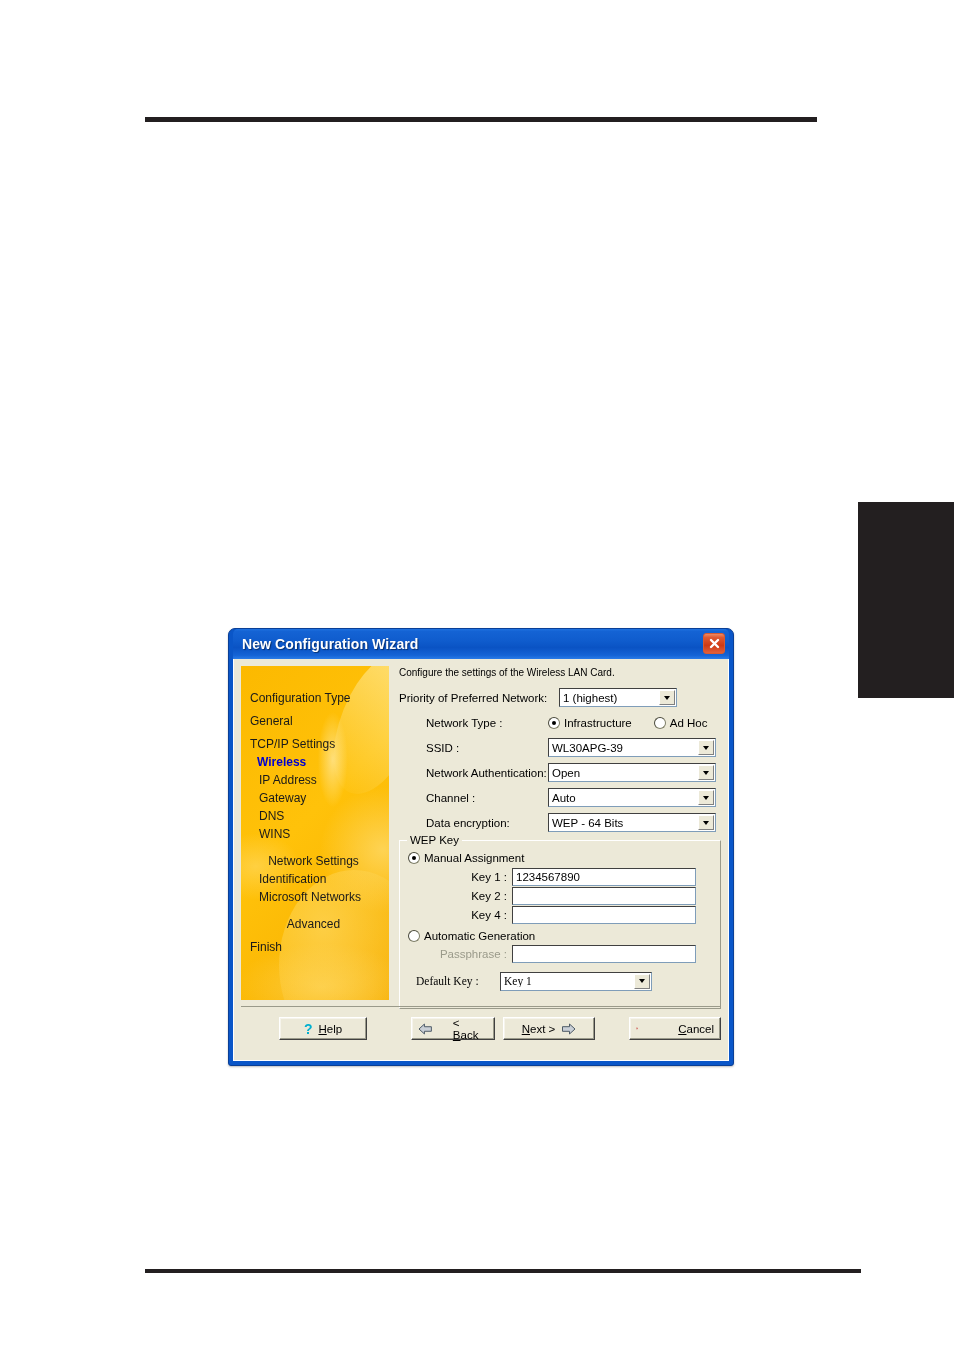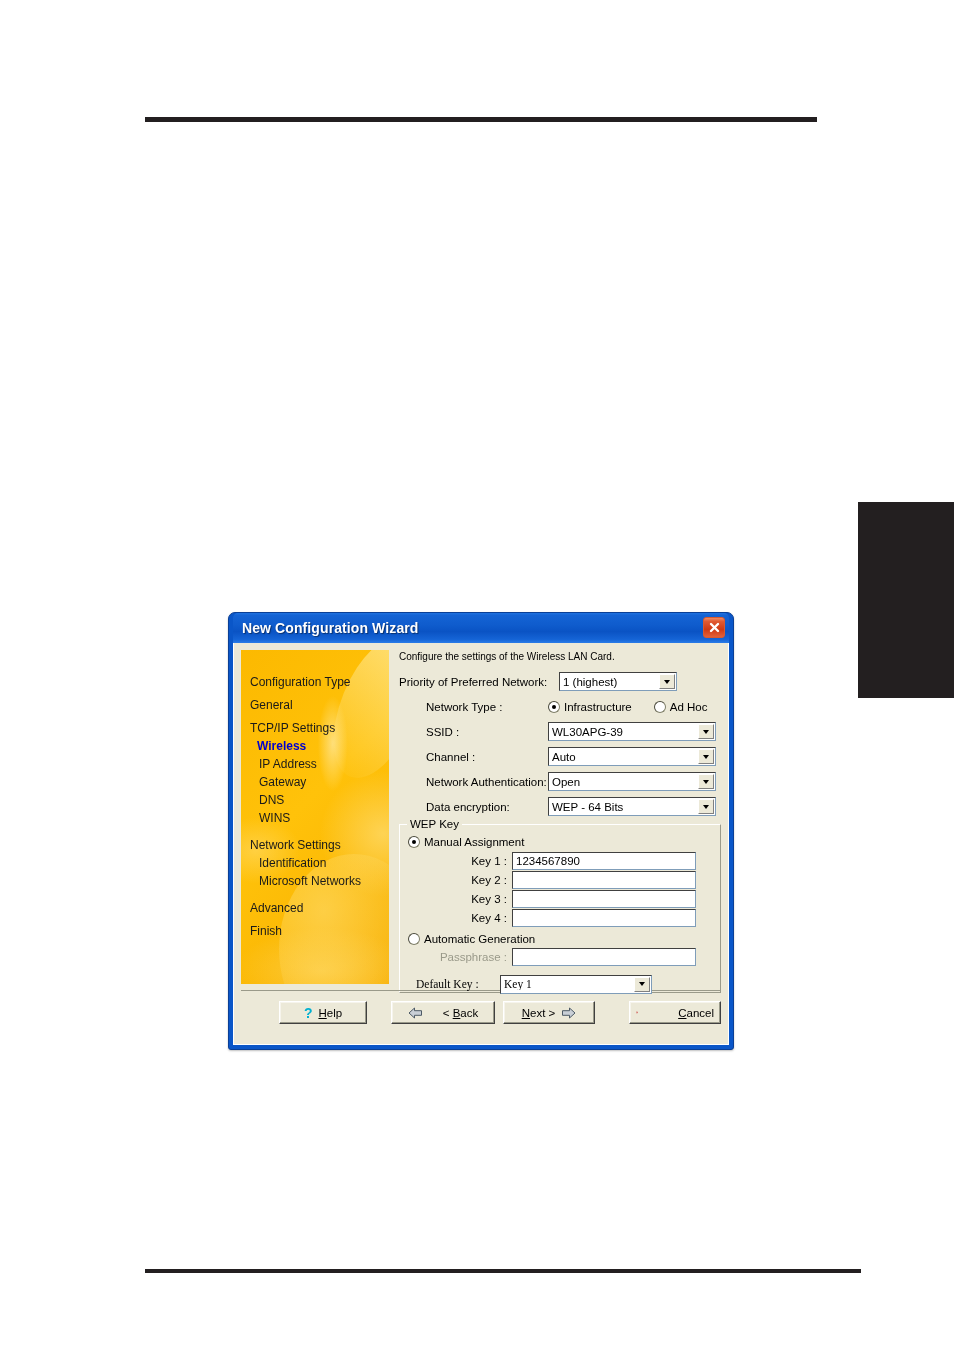--- a/index.html
+++ b/index.html
@@ -38,21 +38,21 @@
     top: 502px;
     width: 96px;
     height: 196px;
     background: #231f20;
   }
 
   
   .dialog {
     position: absolute;
     left: 228px;
-    top: 612px;
+    top: 628px;
     width: 506px;
     height: 438px;
     background: #0a56c8;
     border: 1px solid #0a3f96;
     border-radius: 7px 7px 3px 3px;
     box-sizing: border-box;
     padding: 0 4px 4px 4px;
     box-shadow: 0 1px 2px rgba(0,0,0,0.25);
   }
 
@@ -162,21 +162,21 @@
     cursor: default;
   }
   .nav-item.sub { padding-left: 9px; margin-bottom: 6px; }
   .nav-item.active {
     color: #0000d0;
     font-weight: bold;
     padding-left: 7px;
     margin-bottom: 6px;
   }
   .nav-item.group-head { margin-bottom: 6px; }
-  .nav-item.spaced { margin-top: 15px; }
+  .nav-item.spaced { margin-top: 15px; text-align: center; }
 
   
   .form-area {
     flex: 1 1 auto;
     position: relative;
     padding-top: 1px;
   }
   .intro-text {
     font-size: 10px;
     color: #000;
@@ -352,21 +352,21 @@
     display: flex;
     align-items: center;
     justify-content: center;
     gap: 6px;
     font-size: 11.5px;
     color: #000;
     cursor: pointer;
     padding: 0 6px;
   }
   .btn-help { width: 88px; margin-left: 38px; }
-  .btn-back { width: 104px; gap: 20px; }
+  .btn-back { width: 84px; gap: 20px; }
   .btn-next { width: 92px; margin-left: 8px; align-items: center; }
   .btn-cancel { width: 92px; margin-left: 34px; gap: 40px; }
   .btn-spacer { flex: 1 1 auto; }
   .btn u { text-decoration: underline; }
   .qmark { color: #00b0d0; font-weight: bold; font-size: 14px; line-height: 1; }
 </style>
 </head>
 <body>
 
 <div class="page-rule-top"></div>
@@ -432,33 +432,33 @@
           <span class="field-label label-col-wide">SSID :</span>
           <div class="combo" style="width:168px;">
             <span class="combo-text">WL30APG-39</span>
             <span class="combo-arrow">
                 <i></i>
               </span>
           </div>
         </div>
 
         <div class="field-row">
-          <span class="field-label label-col-wide">Channel :</span>
+          <span class="field-label label-col-wide">Network Authentication:</span>
           <div class="combo" style="width:168px;">
-            <span class="combo-text">Auto</span>
+            <span class="combo-text">Open</span>
             <span class="combo-arrow">
                 <i></i>
               </span>
           </div>
         </div>
 
         <div class="field-row">
-          <span class="field-label label-col-wide">Network Authentication:</span>
+          <span class="field-label label-col-wide">Channel :</span>
           <div class="combo" style="width:168px;">
-            <span class="combo-text">Open</span>
+            <span class="combo-text">Auto</span>
             <span class="combo-arrow">
                 <i></i>
               </span>
           </div>
         </div>
 
         <div class="field-row">
           <span class="field-label label-col-wide">Data encryption:</span>
           <div class="combo" style="width:168px;">
             <span class="combo-text">WEP - 64 Bits</span>
@@ -480,24 +480,20 @@
 
             <div class="key-row">
               <span class="key-label">Key 1 :</span>
               <span class="text-input">1234567890</span>
             </div>
             <div class="key-row">
               <span class="key-label">Key 2 :</span>
               <span class="text-input"></span>
             </div>
             <div class="key-row">
-              <span class="key-label">Key 3 :</span>
-              <span class="text-input"></span>
-            </div>
-            <div class="key-row">
               <span class="key-label">Key 4 :</span>
               <span class="text-input"></span>
             </div>
 
             <div class="radio-line" style="margin-top:6px;">
               <span class="radio"></span>
               <span class="radio-label">Automatic Generation</span>
             </div>
 
             <div class="key-row">

